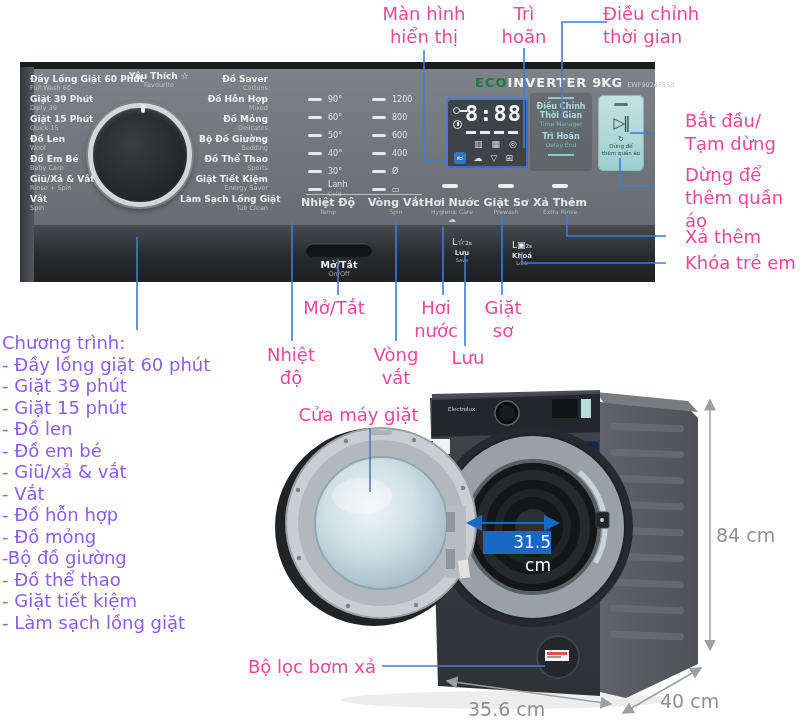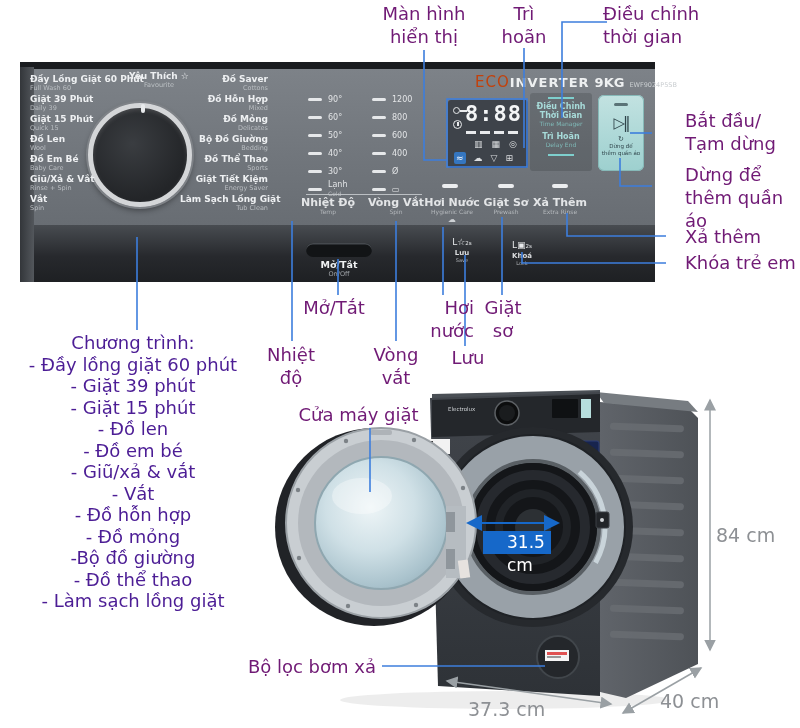--- a/index.html
+++ b/index.html
@@ -1,20 +1,20 @@
 <!DOCTYPE html>
 <html><head>
 <meta charset="utf-8">
 <style>
   html,body{margin:0;padding:0;background:#fff;}
   *{box-sizing:border-box;font-family:"DejaVu Sans","Liberation Sans",sans-serif;}
   .stage{position:relative;width:800px;height:728px;background:#fff;overflow:hidden;}
 
   
-  .note{position:absolute;color:#701a75;font-size:18px;line-height:23px;}
+  .note{position:absolute;color:#ec4899;font-size:18px;line-height:23px;}
   .note.c{text-align:center;}
   .note.r{text-align:right;}
   .dim{position:absolute;color:#8d9094;font-size:19px;}
 
   
   .panel{position:absolute;left:20px;top:62px;width:635px;height:220px;}
   .p-topedge{position:absolute;left:0;top:0;width:635px;height:7px;background:#1a1c1f;}
   .p-bezel{position:absolute;left:0;top:5px;width:14px;height:215px;background:linear-gradient(90deg,#33363a,#53575c);}
   .p-face{position:absolute;left:14px;top:7px;width:621px;height:156px;background:linear-gradient(180deg,#7d8288,#70757b 60%,#686d73);}
   .p-strip{position:absolute;left:14px;top:163px;width:621px;height:57px;background:linear-gradient(180deg,#484c51,#27292d 55%,#1e2023);}
@@ -78,42 +78,42 @@
          background:linear-gradient(180deg,#c2e2e1,#9dd0cf);box-shadow:inset 0 0 0 1px #86b9b8;text-align:center;}
   .start .dash{width:14px;height:3px;background:#5a7377;border-radius:2px;margin:8px auto 7px;}
   .start .pp{font-size:15px;color:#2f444a;line-height:16px;}
   .start .pp::before{content:"▷‖";letter-spacing:-2px;}
   .start .sl{font-size:5.5px;color:#2f444a;line-height:7px;display:block;}
   .start .addicon{font-size:7px;color:#2f444a;display:block;line-height:8px;margin-top:3px;}
   .start .addicon::before{content:"↻";}
 
   
   .brand{position:absolute;left:455px;top:10px;white-space:nowrap;}
-  .brand .eco{font-size:15px;font-weight:normal;color:#c2410c;letter-spacing:1px;}
+  .brand .eco{font-size:13px;font-weight:bold;color:#15803d;letter-spacing:1px;}
   .brand .inv{font-size:13px;font-weight:bold;color:#eef0f1;letter-spacing:1px;}
   .brand .cap{font-size:13px;font-weight:bold;color:#eef0f1;margin-left:5px;}
   .brand .model{font-size:6.5px;color:#c9cdd0;margin-left:5px;}
 
   
   .pill{position:absolute;left:286px;top:181px;width:66px;height:14px;background:#121416;border-radius:8px;box-shadow:inset 0 1.5px 0 #45494e;}
   .power{position:absolute;left:282px;top:197px;width:74px;text-align:center;}
   .power .vi{display:block;font-size:9.5px;font-weight:bold;color:#f0f2f3;line-height:11px;}
   .power .en{display:block;font-size:6.5px;color:#9da1a5;line-height:8px;}
   .holdkey{position:absolute;width:54px;text-align:center;}
   .holdkey .combo{font-size:9px;color:#e8eaec;line-height:10px;}
   .holdkey .combo .hs{font-size:5.5px;}
   .holdkey .vi{display:block;font-size:7px;font-weight:bold;color:#d9dbdd;line-height:8px;}
   .holdkey .en{display:block;font-size:5px;color:#aeb2b6;line-height:6px;}
 
   
   .drumbox{position:absolute;left:483px;top:531px;width:68px;height:23px;background:#1668c9;color:#fff;
-           font-size:17px;line-height:23px;text-align:left;padding-left:24px;}
+           font-size:17px;line-height:23px;text-align:right;padding-left:24px;}
 
   svg.layer{position:absolute;left:0;top:0;pointer-events:none;}
-  .proglist{position:absolute;left:2px;top:332px;width:262px;text-align:center;color:#4c1d95;font-size:18px;line-height:21.5px;}
+  .proglist{position:absolute;left:2px;top:332px;width:262px;text-align:left;color:#8b5cf6;font-size:18px;line-height:21.5px;}
 </style>
 </head>
 <body>
 
 <div class="stage">
 
   <svg class="layer" width="800" height="728" viewBox="0 0 800 728">
     <defs>
       <radialGradient id="glassGrad" cx="42%" cy="38%" r="75%">
         <stop offset="0%" stop-color="#eef5f7"></stop>
@@ -486,21 +486,21 @@
   <div class="note c" style="left:366px;top:2px;width:116px;"><span>Màn hình</span><br><span>hiển thị</span></div>
   <div class="note c" style="left:489px;top:2px;width:70px;"><span>Trì</span><br><span>hoãn</span></div>
   <div class="note" style="left:603px;top:2px;width:120px;"><span>Điều chỉnh</span><br><span>thời gian</span></div>
 
   <div class="note" style="left:685px;top:109px;width:110px;"><span>Bắt đầu/</span><br><span>Tạm dừng</span></div>
   <div class="note" style="left:685px;top:163px;width:115px;"><span>Dừng để</span><br><span>thêm quần áo</span></div>
   <div class="note" style="left:685px;top:225px;width:110px;">Xả thêm</div>
   <div class="note" style="left:685px;top:251px;width:115px;">Khóa trẻ em</div>
 
   <div class="note c" style="left:289px;top:296px;width:90px;">Mở/Tắt</div>
-  <div class="note c" style="left:398px;top:296px;width:76px;text-align:right;"><span>Hơi</span><br><span>nước</span></div>
+  <div class="note c" style="left:398px;top:296px;width:76px;"><span>Hơi</span><br><span>nước</span></div>
   <div class="note c" style="left:253px;top:343px;width:76px;"><span>Nhiệt</span><br><span>độ</span></div>
   <div class="note c" style="left:465px;top:296px;width:76px;"><span>Giặt</span><br><span>sơ</span></div>
   <div class="note c" style="left:358px;top:343px;width:76px;"><span>Vòng</span><br><span>vắt</span></div>
   <div class="note c" style="left:430px;top:346px;width:76px;">Lưu</div>
 
   <div class="note c" style="left:296px;top:403px;width:125px;">Cửa máy giặt</div>
   <div class="note r" style="left:246px;top:655px;width:130px;">Bộ lọc bơm xả</div>
 
   <div class="proglist">
     <div>Chương trình:</div>
@@ -508,21 +508,22 @@
     <div>- Giặt 39 phút</div>
     <div>- Giặt 15 phút</div>
     <div>- Đồ len</div>
     <div>- Đồ em bé</div>
     <div>- Giũ/xả &amp; vắt</div>
     <div>- Vắt</div>
     <div>- Đồ hỗn hợp</div>
     <div>- Đồ mỏng</div>
     <div>-Bộ đồ giường</div>
     <div>- Đồ thể thao</div>
+    <div>- Giặt tiết kiệm</div>
     <div>- Làm sạch lồng giặt</div>
   </div>
 
   <div class="drumbox">31.5 cm</div>
   <div class="dim" style="left:716px;top:524px;">84 cm</div>
   <div class="dim" style="left:660px;top:690px;">40 cm</div>
-  <div class="dim" style="left:468px;top:698px;">37.3 cm</div>
+  <div class="dim" style="left:468px;top:698px;">35.6 cm</div>
 
 </div>
 
 </body></html>

